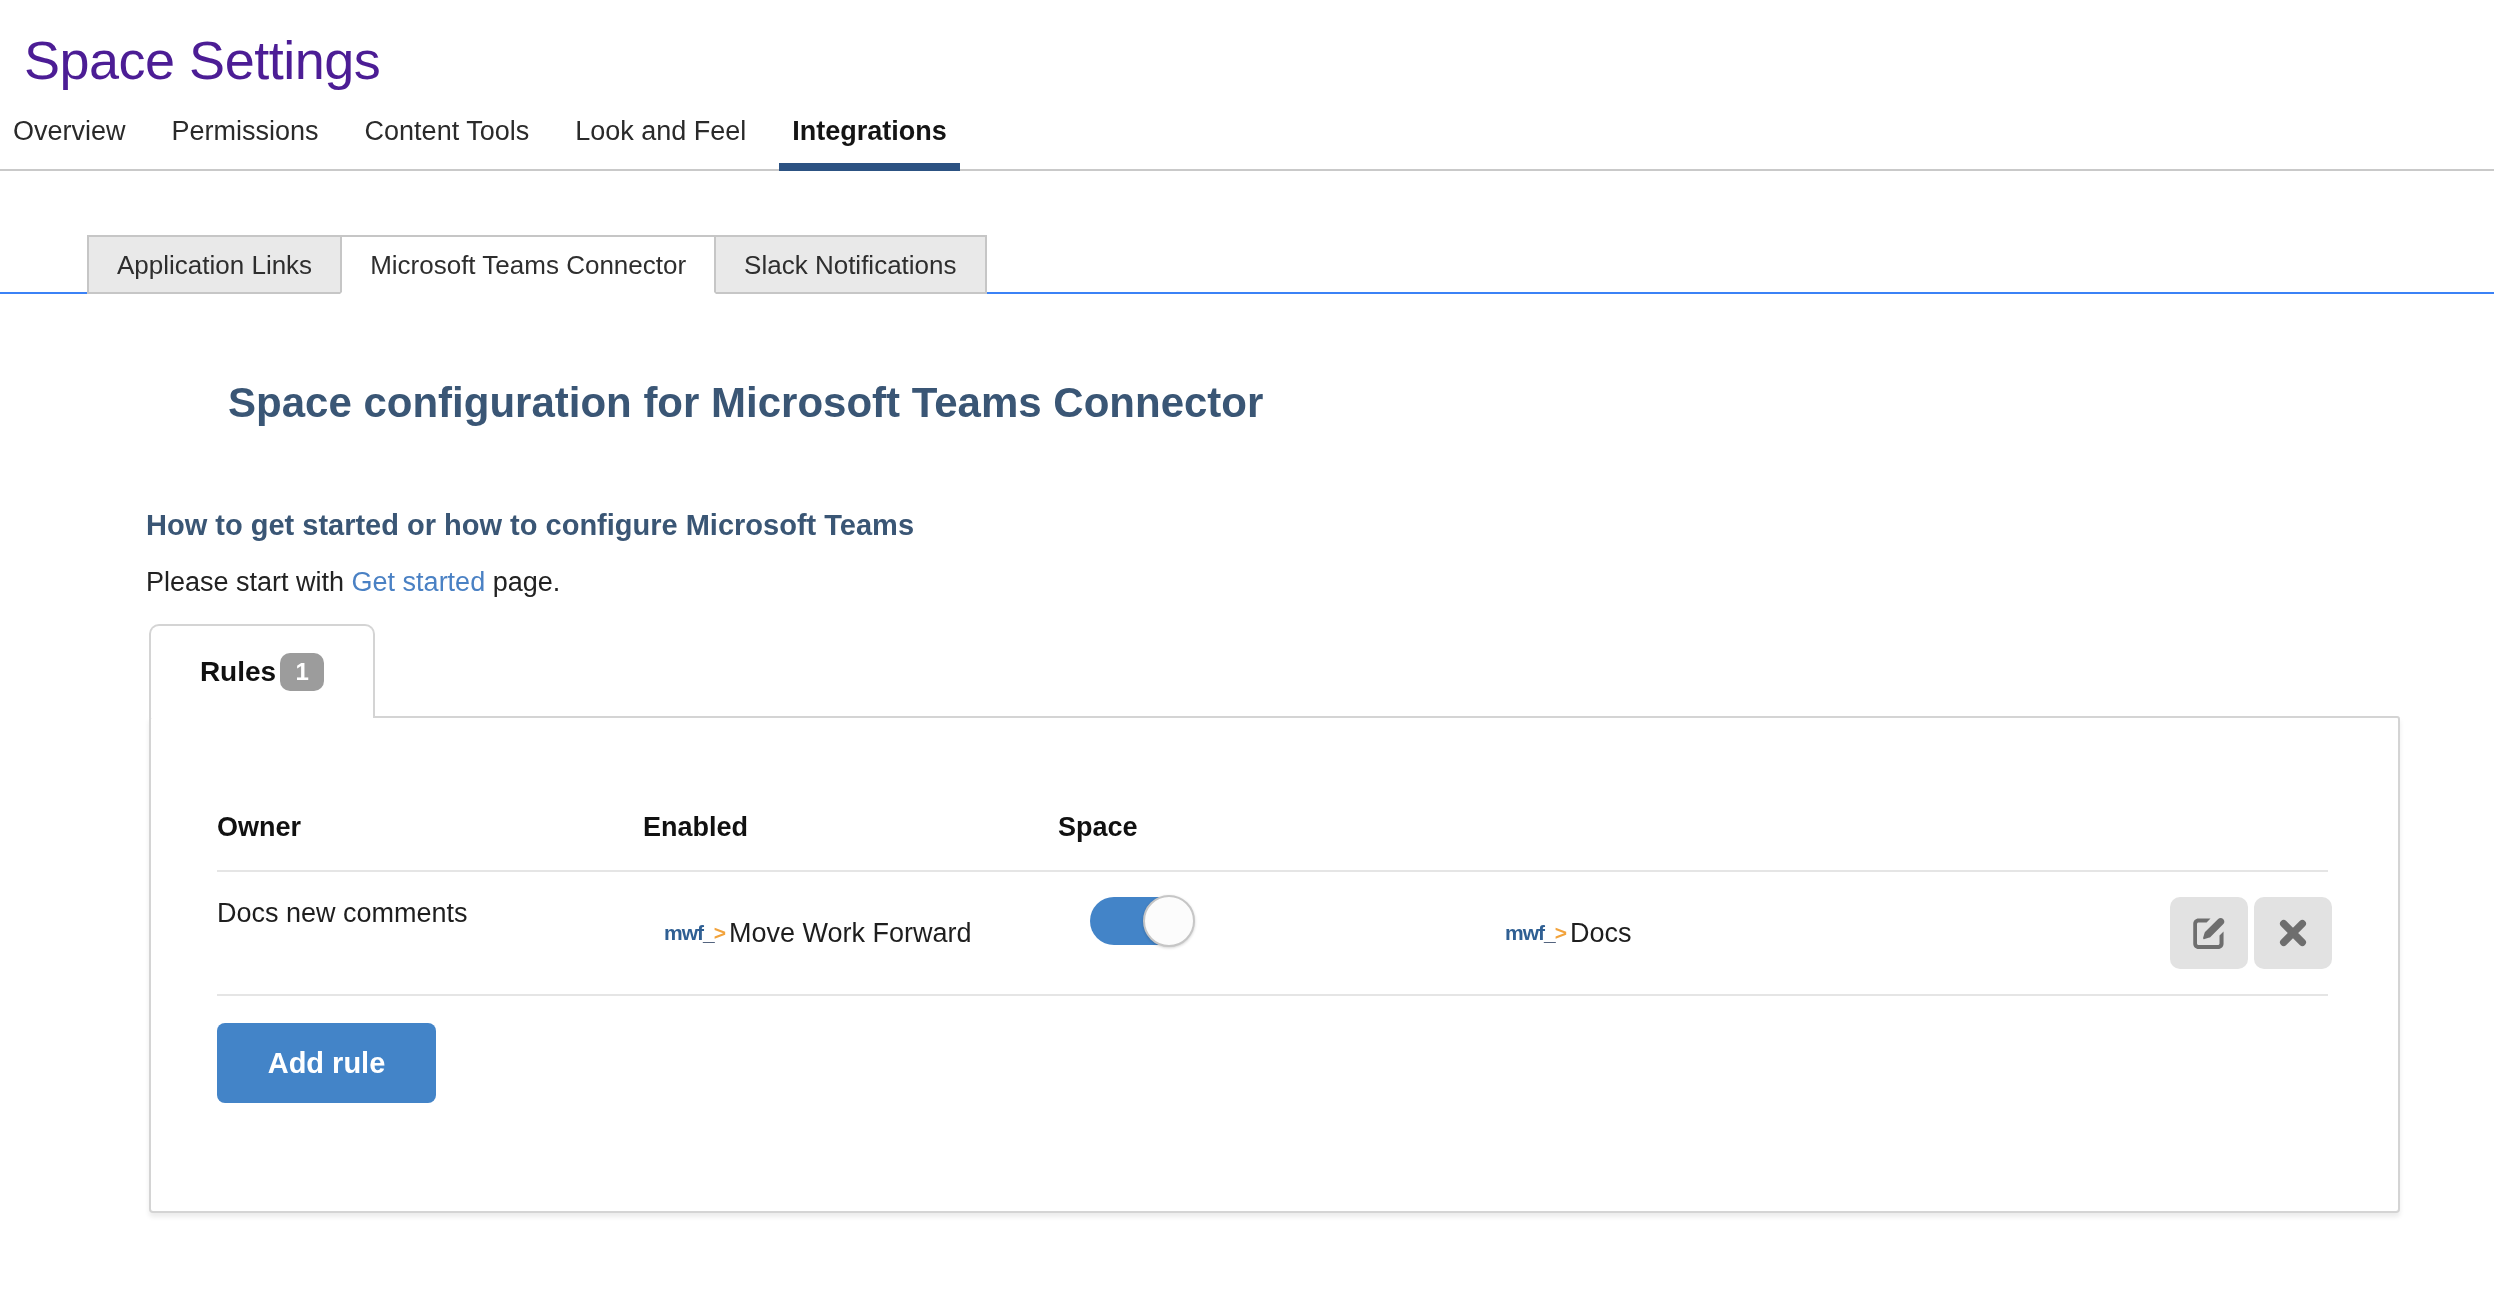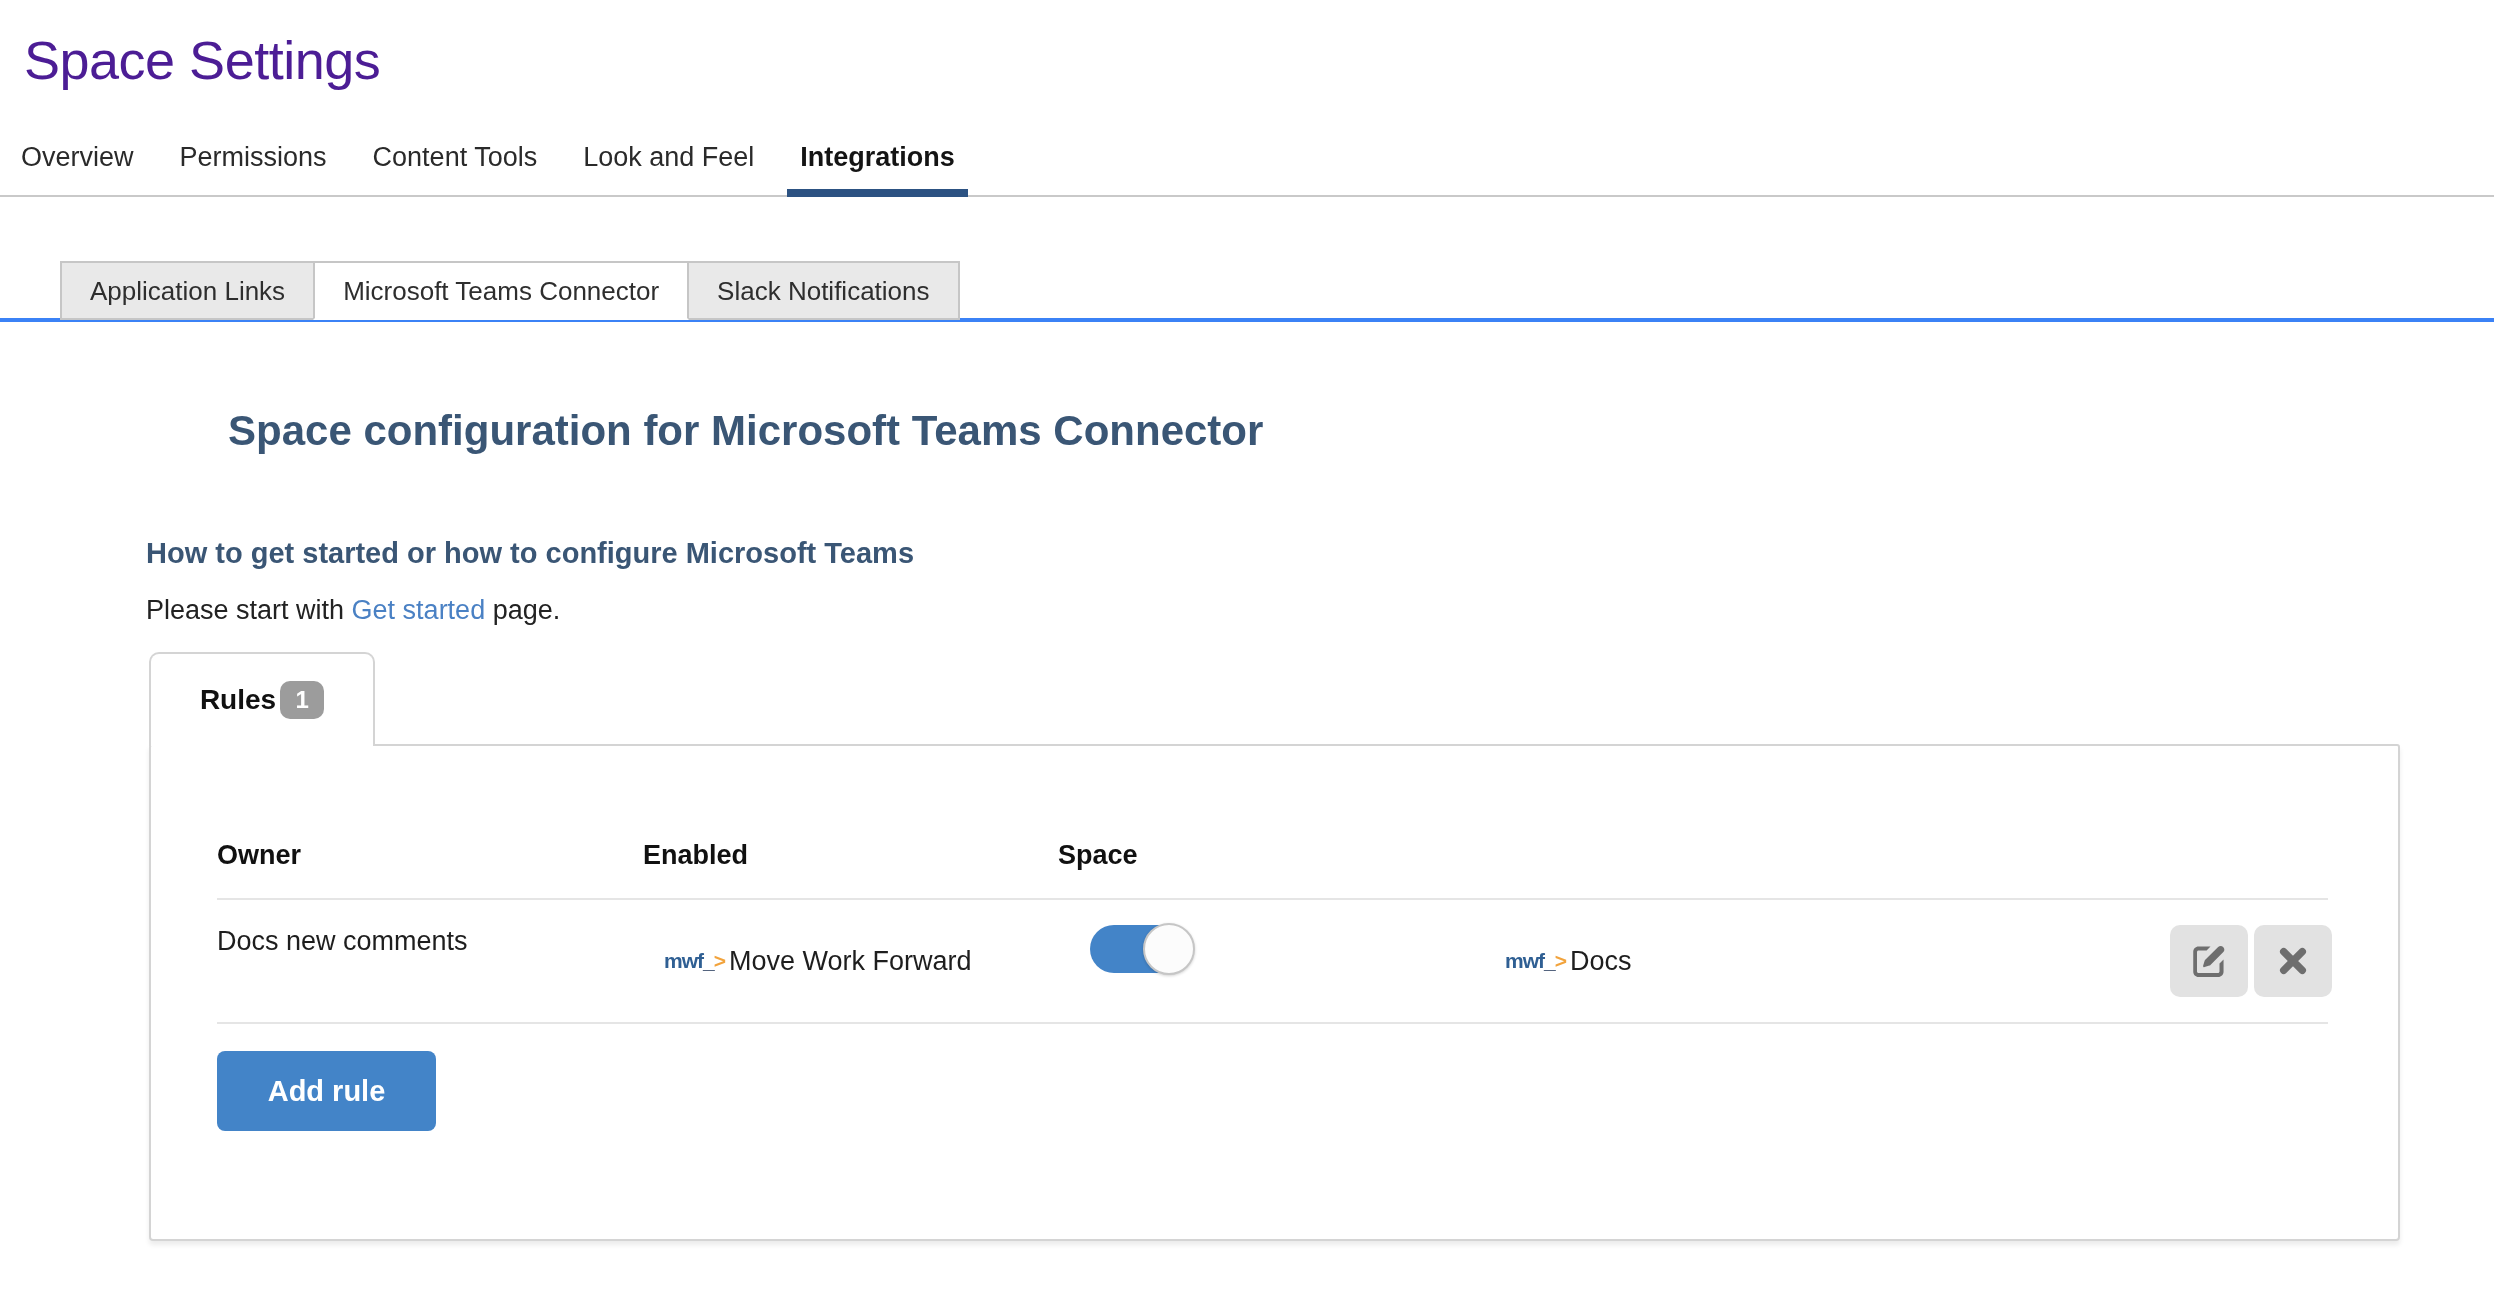--- a/index.html
+++ b/index.html
@@ -19,22 +19,22 @@
     line-height: 60px;
     font-weight: 500;
     color: #4c1d95;
     letter-spacing: -0.5px;
   }
 
   
   .main-tabs {
     display: flex;
     align-items: flex-end;
-    margin-top: 52px;
-    padding-left: 8px;
+    margin-top: 26px;
+    padding-left: 0;
     border-bottom: 2px solid #c9c9c9;
   }
   .main-tab {
     font-size: 27px;
     line-height: 31px;
     color: #2a2a2a;
     padding: 0 13px 22px 13px;
     margin-right: 20px;
     cursor: pointer;
     white-space: nowrap;
@@ -45,22 +45,22 @@
     border-bottom: 8px solid #2c5282;
     margin-bottom: -2px;
     padding-bottom: 16px;
   }
 
   
   .sub-tabs {
     display: flex;
     align-items: flex-end;
     margin-top: 64px;
-    padding-left: 60px;
-    border-bottom: 4px solid #3b82f6;
+    padding-left: 87px;
+    border-bottom: 2px solid #3b82f6;
     text-align: right;
   }
   .sub-tab {
     font-size: 26px;
     line-height: 30px;
     color: #2e2e2e;
     background: #e9e9e9;
     border: 2px solid #c6c6c6;
     padding: 13px 28px 12px 28px;
     margin-right: -2px;

